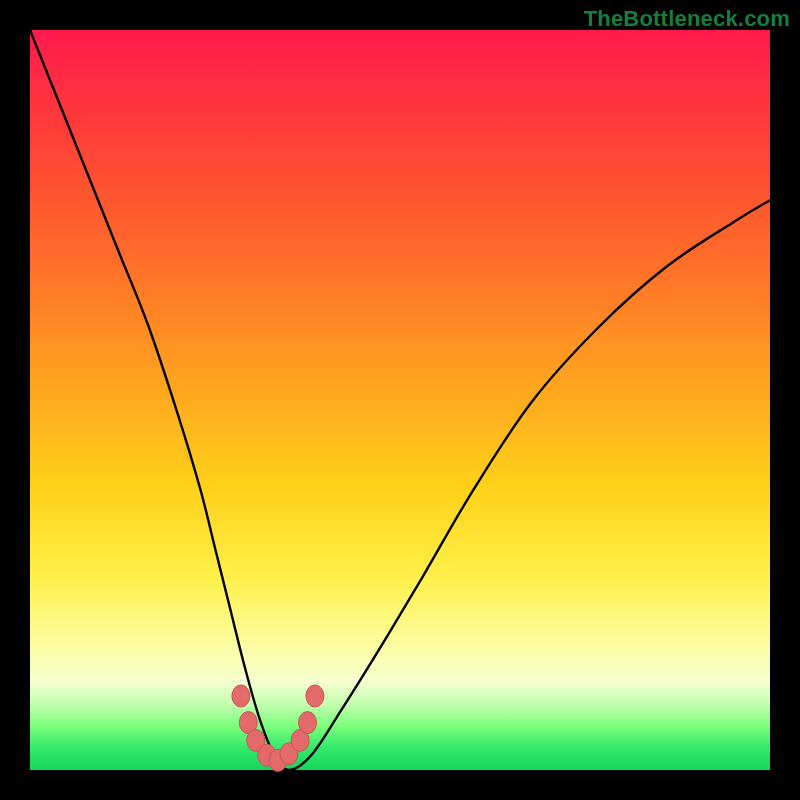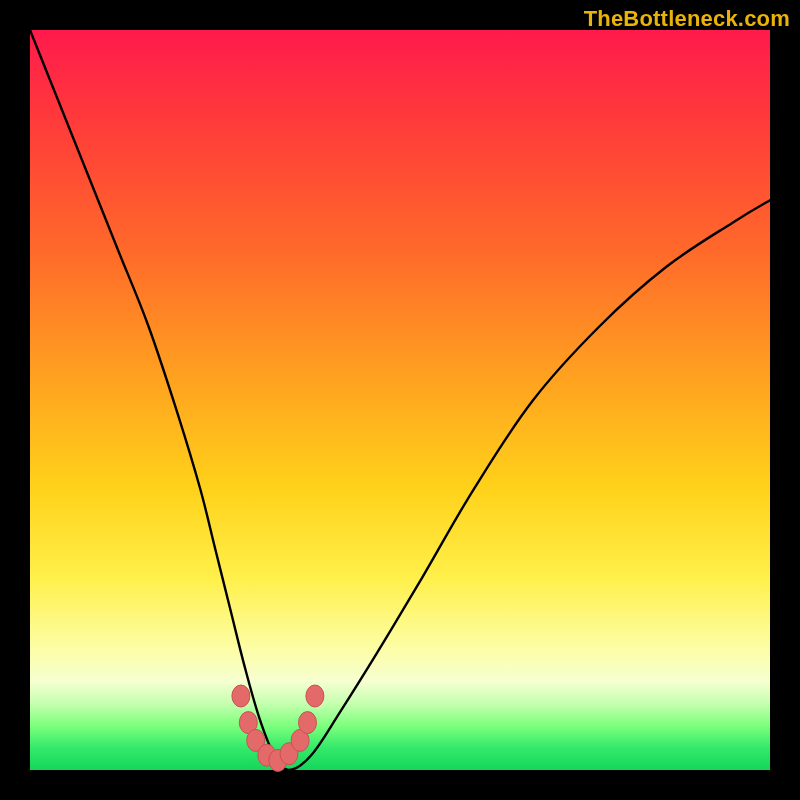--- a/index.html
+++ b/index.html
@@ -37,21 +37,21 @@
       #c6ffb0 91%,
       #7dff7d 94%,
       #34e96a 97%,
       #14d65a 100%
     );
   }
   .watermark {
     position: absolute;
     top: 6px;
     right: 10px;
-    color: #eab308;
+    color: #15803d;
     font-size: 22px;
     font-weight: 600;
     letter-spacing: 0.2px;
     user-select: none;
   }
   svg.overlay {
     position: absolute;
     left: 0;
     top: 0;
     width: 740px;

